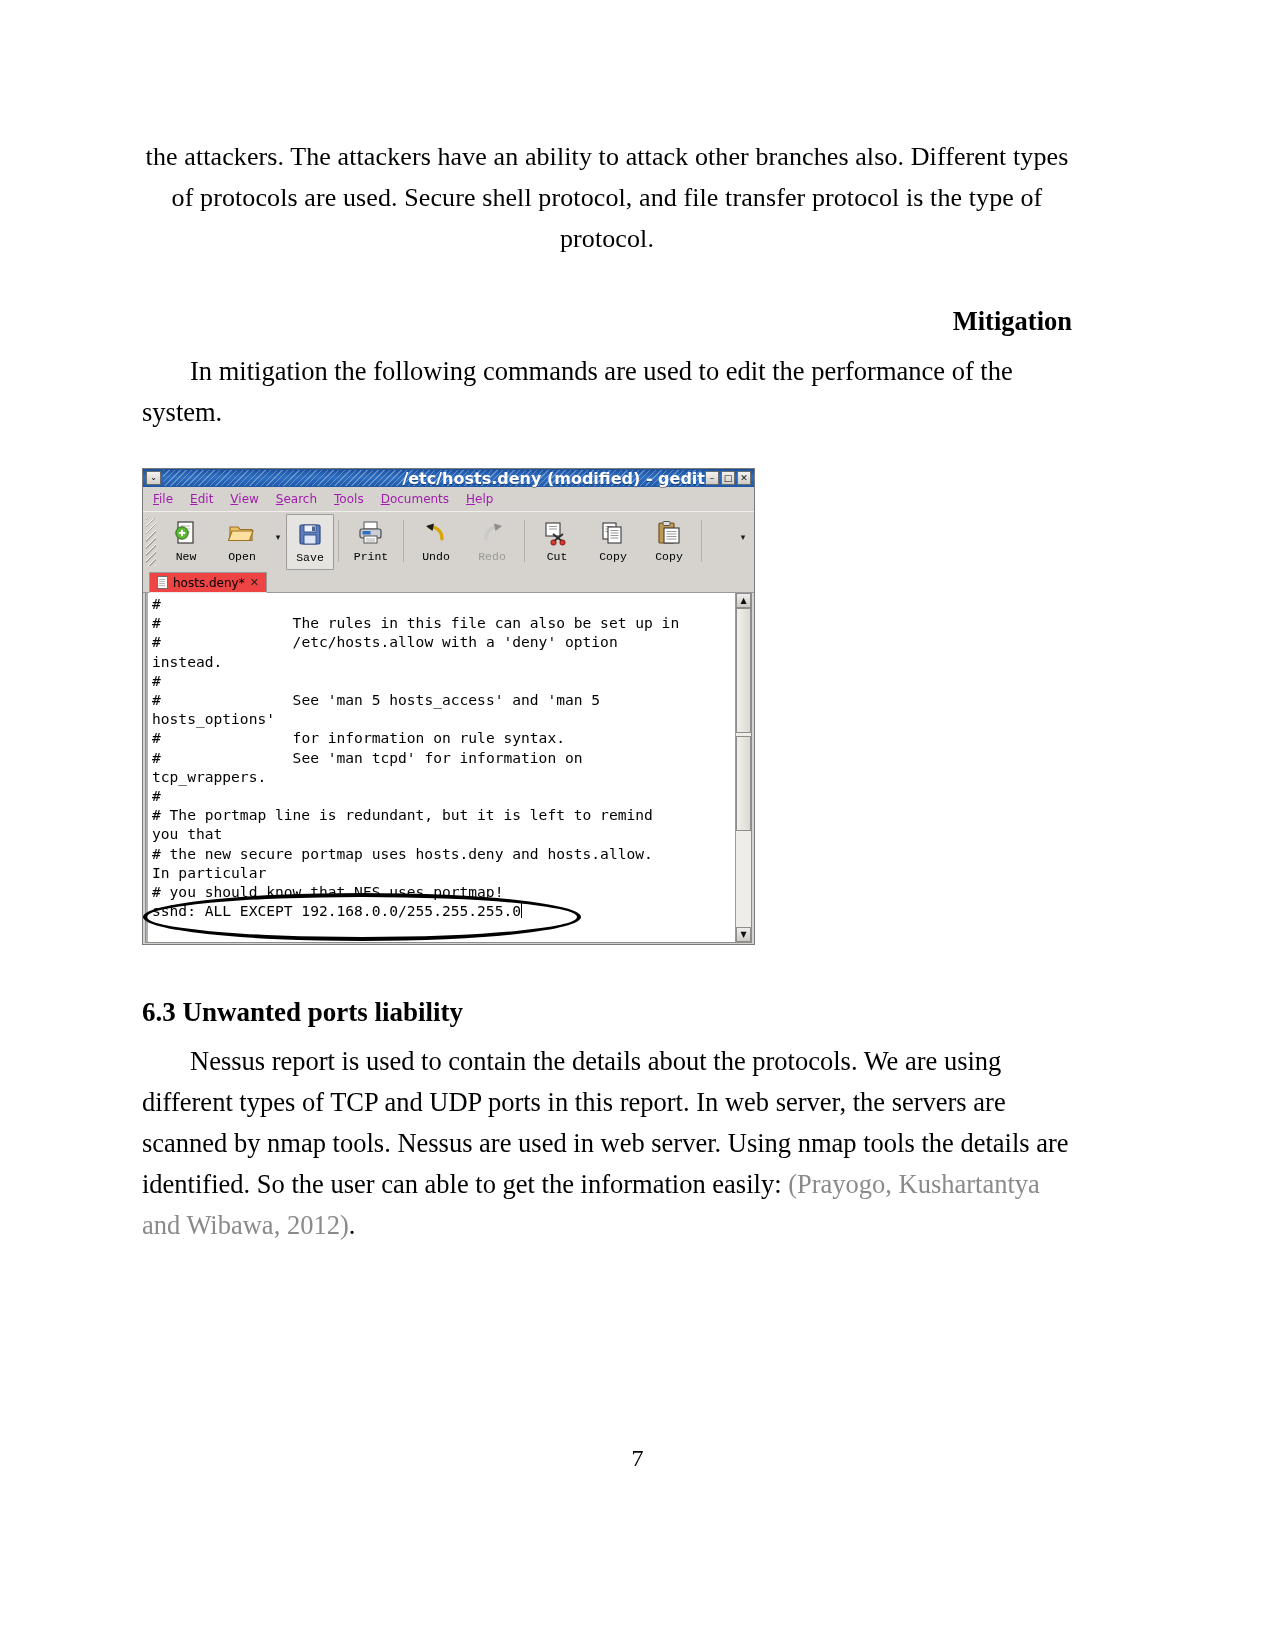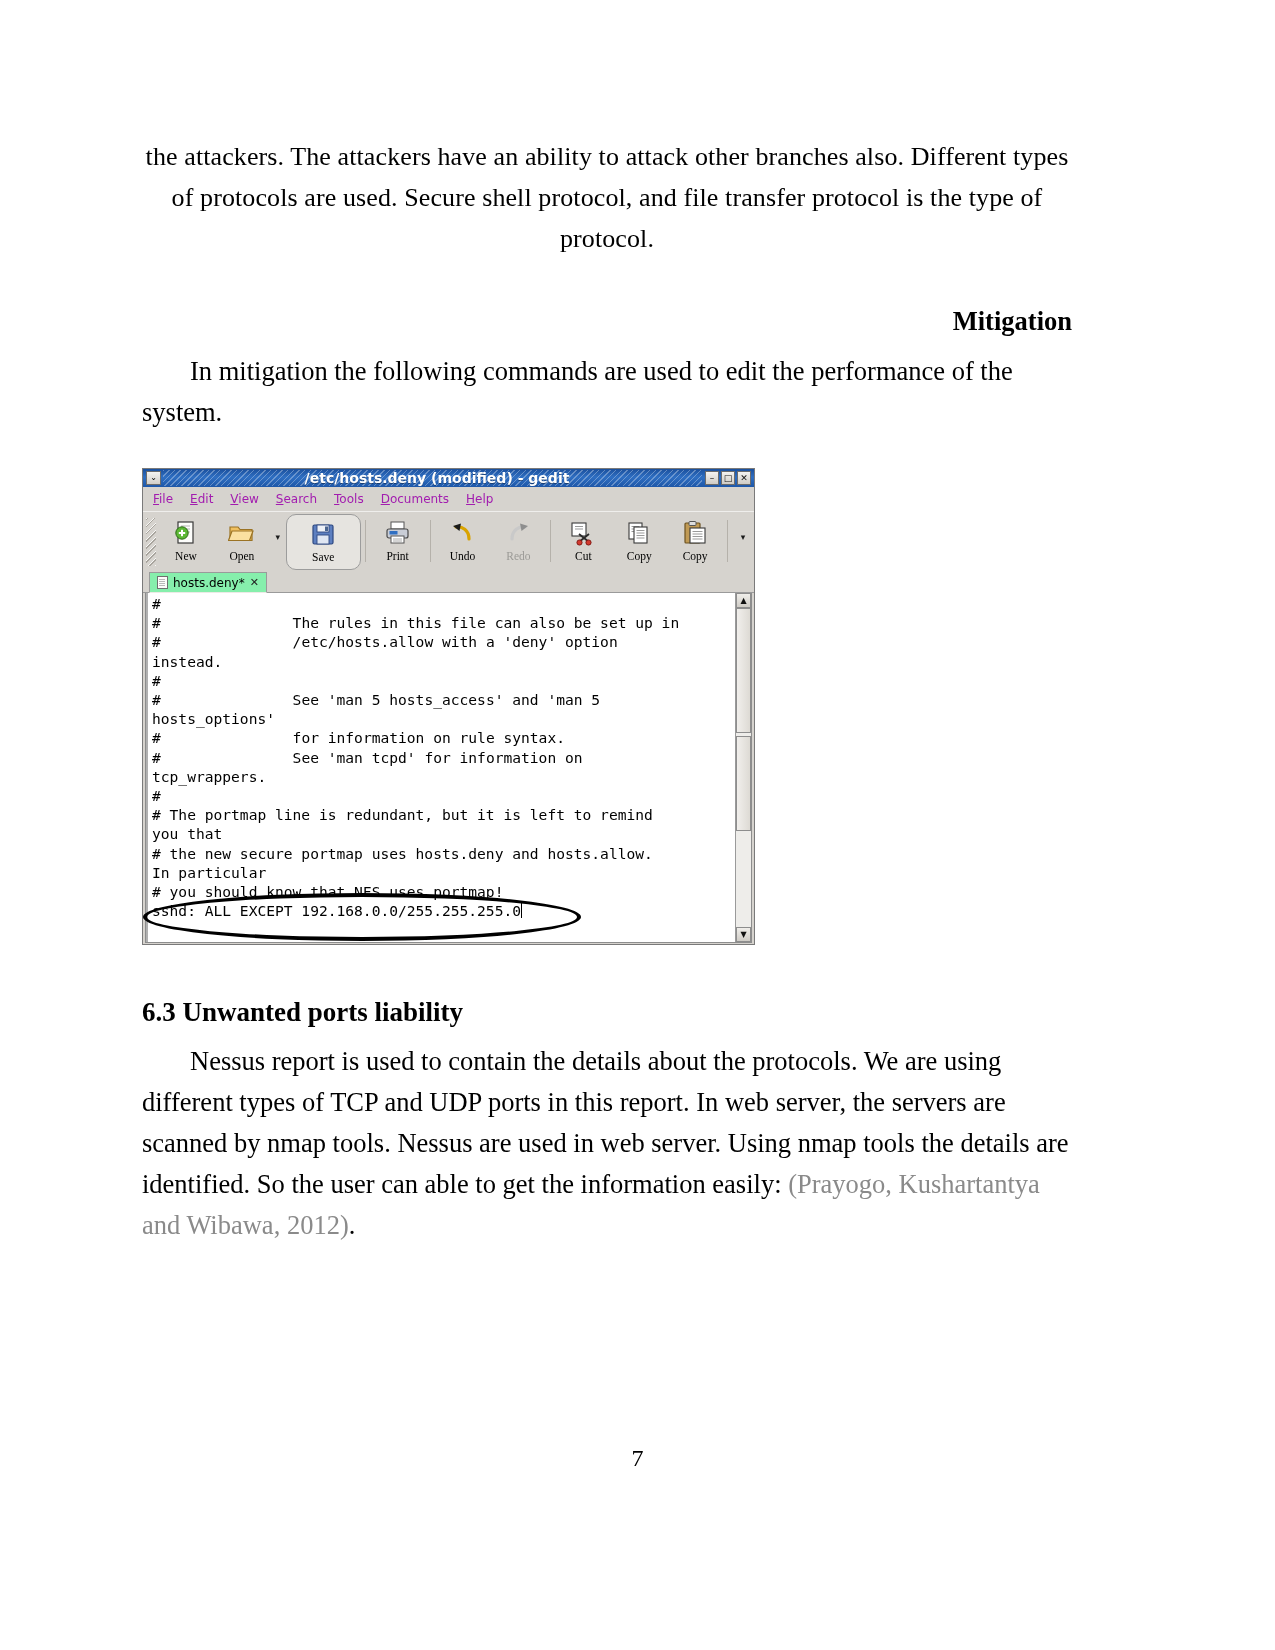--- a/index.html
+++ b/index.html
@@ -112,23 +112,23 @@
     border: 1px solid #6c6c6c;
     display: flex; align-items: center; justify-content: center;
     font-size: 8px;
     color: #000;
     line-height: 1;
     flex: none;
     margin-left: 1px;
   }
   .title-text {
     flex: 1;
-    text-align: center;
+    text-align: right;
     color: #ffffff;
-    font-size: 14px;
+    font-size: 16px;
     font-weight: bold;
     z-index: 2;
     position: relative;
     text-shadow: 0 1px 0 rgba(0,0,0,0.35);
     white-space: nowrap;
     overflow: hidden;
     padding-left: 8px;
   }
   .win-ctrl-group { display: flex; gap: 2px; margin-right: 1px; z-index: 2; }
   .win-ctrl {
@@ -179,25 +179,25 @@
     display: flex;
     flex-direction: column;
     align-items: center;
     justify-content: flex-start;
     padding-top: 5px;
     gap: 3px;
   }
   .tb-btn.pressed {
     background: #e6e4e0;
     border: 1px solid #9c9c9c;
-    border-radius: 10px;
-    width: 75px;
+    border-radius: 1px;
+    width: 48px;
   }
   .tb-icon { height: 28px; display:flex; align-items:center; justify-content:center; }
-  .tb-label { font-size: 11.5px; color: #000; font-family: Liberation Serif, serif; text-align: right; }
+  .tb-label { font-size: 11.5px; color: #000; font-family: Liberation Mono, monospace; text-align: right; }
   .tb-label.disabled { color: #9b9a96; }
   .tb-sep {
     width: 1px;
     background: #b5b1aa;
     margin: 6px 4px 8px 4px;
   }
   .tb-arrow {
     width: 16px;
     display: flex;
     align-items: center;
@@ -218,21 +218,21 @@
   .tabbar {
     height: 23px;
     background: #d6d3ce;
     display: flex;
     align-items: flex-end;
     padding-left: 6px;
     border-bottom: 1px solid #9a9a9a;
   }
   .doc-tab {
     height: 21px;
-    background: #86efac;
+    background: #ef4444;
     border: 1px solid #9a9a9a;
     border-bottom: 1px solid #eceae6;
     display: flex;
     align-items: center;
     gap: 5px;
     padding: 0 7px;
     font-size: 12px;
     font-family: "DejaVu Sans", sans-serif;
     position: relative;
     top: 1px;

